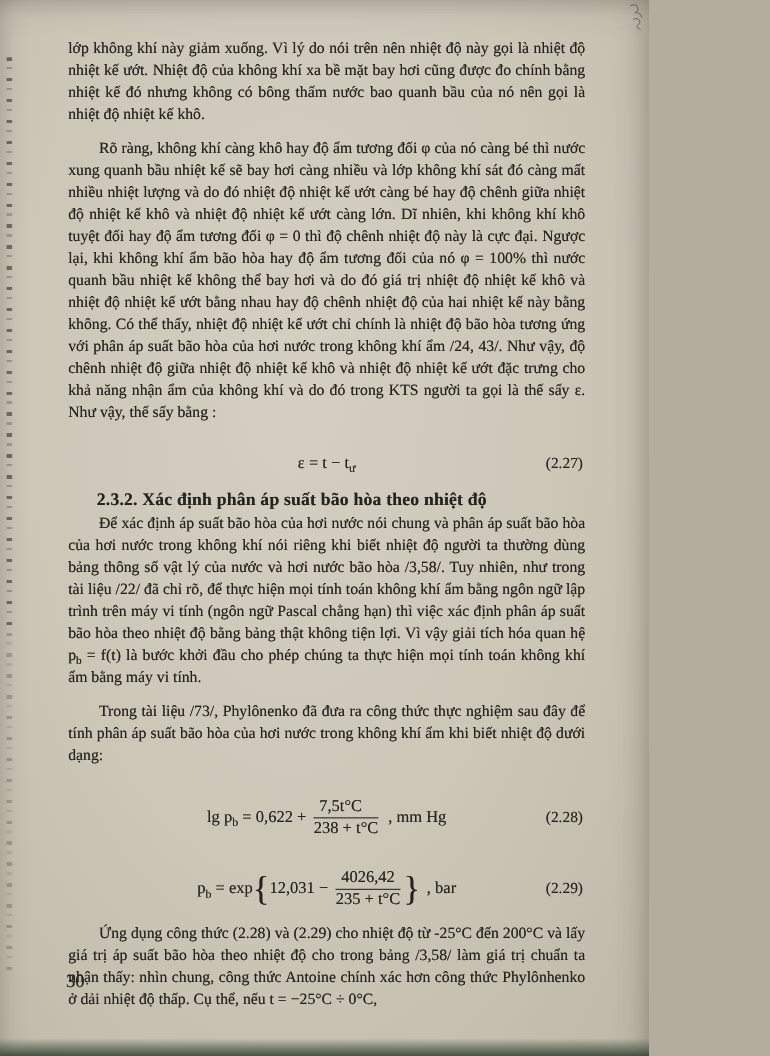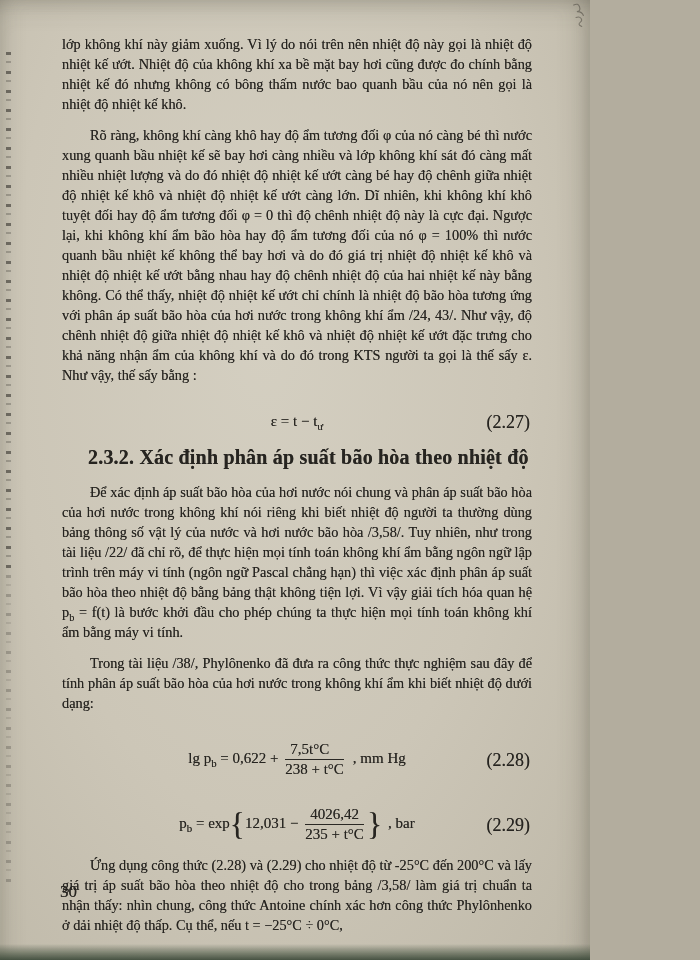--- a/index.html
+++ b/index.html
@@ -20,33 +20,33 @@
     color:#262420;
   }
   p{
     margin:0 0 11px;
     font-size:14.3px;line-height:20px;
     text-align:justify;
     text-shadow:0 0 .5px rgba(38,36,32,.65);
   }
   p.indent{text-indent:28px;}
   h2{
-    font-size:20px;font-weight:700;margin:16px 0 13px;
+    font-size:16px;font-weight:700;margin:16px 0 2px;
     text-indent:26px;letter-spacing:.2px;
     text-shadow:0 0 .6px rgba(38,36,32,.7);
   }
   sub{font-size:.72em;line-height:0;}
   .equation{
     position:relative;margin:28px 0 12px;
     font-size:15px;text-align:center;
     text-shadow:0 0 .5px rgba(38,36,32,.6);
   }
   .eq-label{
     position:absolute;right:2px;top:50%;transform:translateY(-50%);
-    font-size:18px;
+    font-size:14px;
   }
   .frac{
     display:inline-flex;flex-direction:column;vertical-align:middle;
     text-align:left;margin:0 3px;
   }
   .frac .num{border-bottom:1.4px solid #2a2824;padding:0 5px 1px;}
   .frac .den{padding-top:1px;}
   .brace{font-size:2.1em;font-weight:400;vertical-align:middle;line-height:0;}
   .eq-unit{margin-left:6px;}
   .page-number{
@@ -92,21 +92,21 @@
   <div class="equation">
     <span><span>ε = t − t</span><sub>ư</sub></span>
     <span class="eq-label">(2.27)</span>
   </div>
 
   <h2>2.3.2. Xác định phân áp suất bão hòa theo nhiệt độ</h2>
 
 
   <p class="indent"><span>Để xác định áp suất bão hòa của hơi nước nói chung và phân áp suất bão hòa của hơi nước trong không khí nói riêng khi biết nhiệt độ người ta thường dùng bảng thông số vật lý của nước và hơi nước bão hòa /3,58/. Tuy nhiên, như trong tài liệu /22/ đã chỉ rõ, để thực hiện mọi tính toán không khí ẩm bằng ngôn ngữ lập trình trên máy vi tính (ngôn ngữ Pascal chẳng hạn) thì việc xác định phân áp suất bão hòa theo nhiệt độ bằng bảng thật không tiện lợi. Vì vậy giải tích hóa quan hệ p</span><sub>b</sub><span> = f(t) là bước khởi đầu cho phép chúng ta thực hiện mọi tính toán không khí ẩm bằng máy vi tính.</span></p>
 
-  <p class="indent">Trong tài liệu /38/, Phylônenko đã đưa ra công thức thực nghiệm sau đây để tính phân áp suất bão hòa của hơi nước trong không khí ẩm khi biết nhiệt độ dưới dạng:</p>
+  <p class="indent">Trong tài liệu /73/, Phylônenko đã đưa ra công thức thực nghiệm sau đây để tính phân áp suất bão hòa của hơi nước trong không khí ẩm khi biết nhiệt độ dưới dạng:</p>
 
   <div class="equation">
     <span>
       <span>lg p</span><sub>b</sub><span> = 0,622 + </span><span class="frac">
           <span class="num">7,5t°C</span>
           <span class="den">238 + t°C</span>
         </span><span class="eq-unit">,  mm Hg</span>
     </span>
     <span class="eq-label">(2.28)</span>
   </div>

